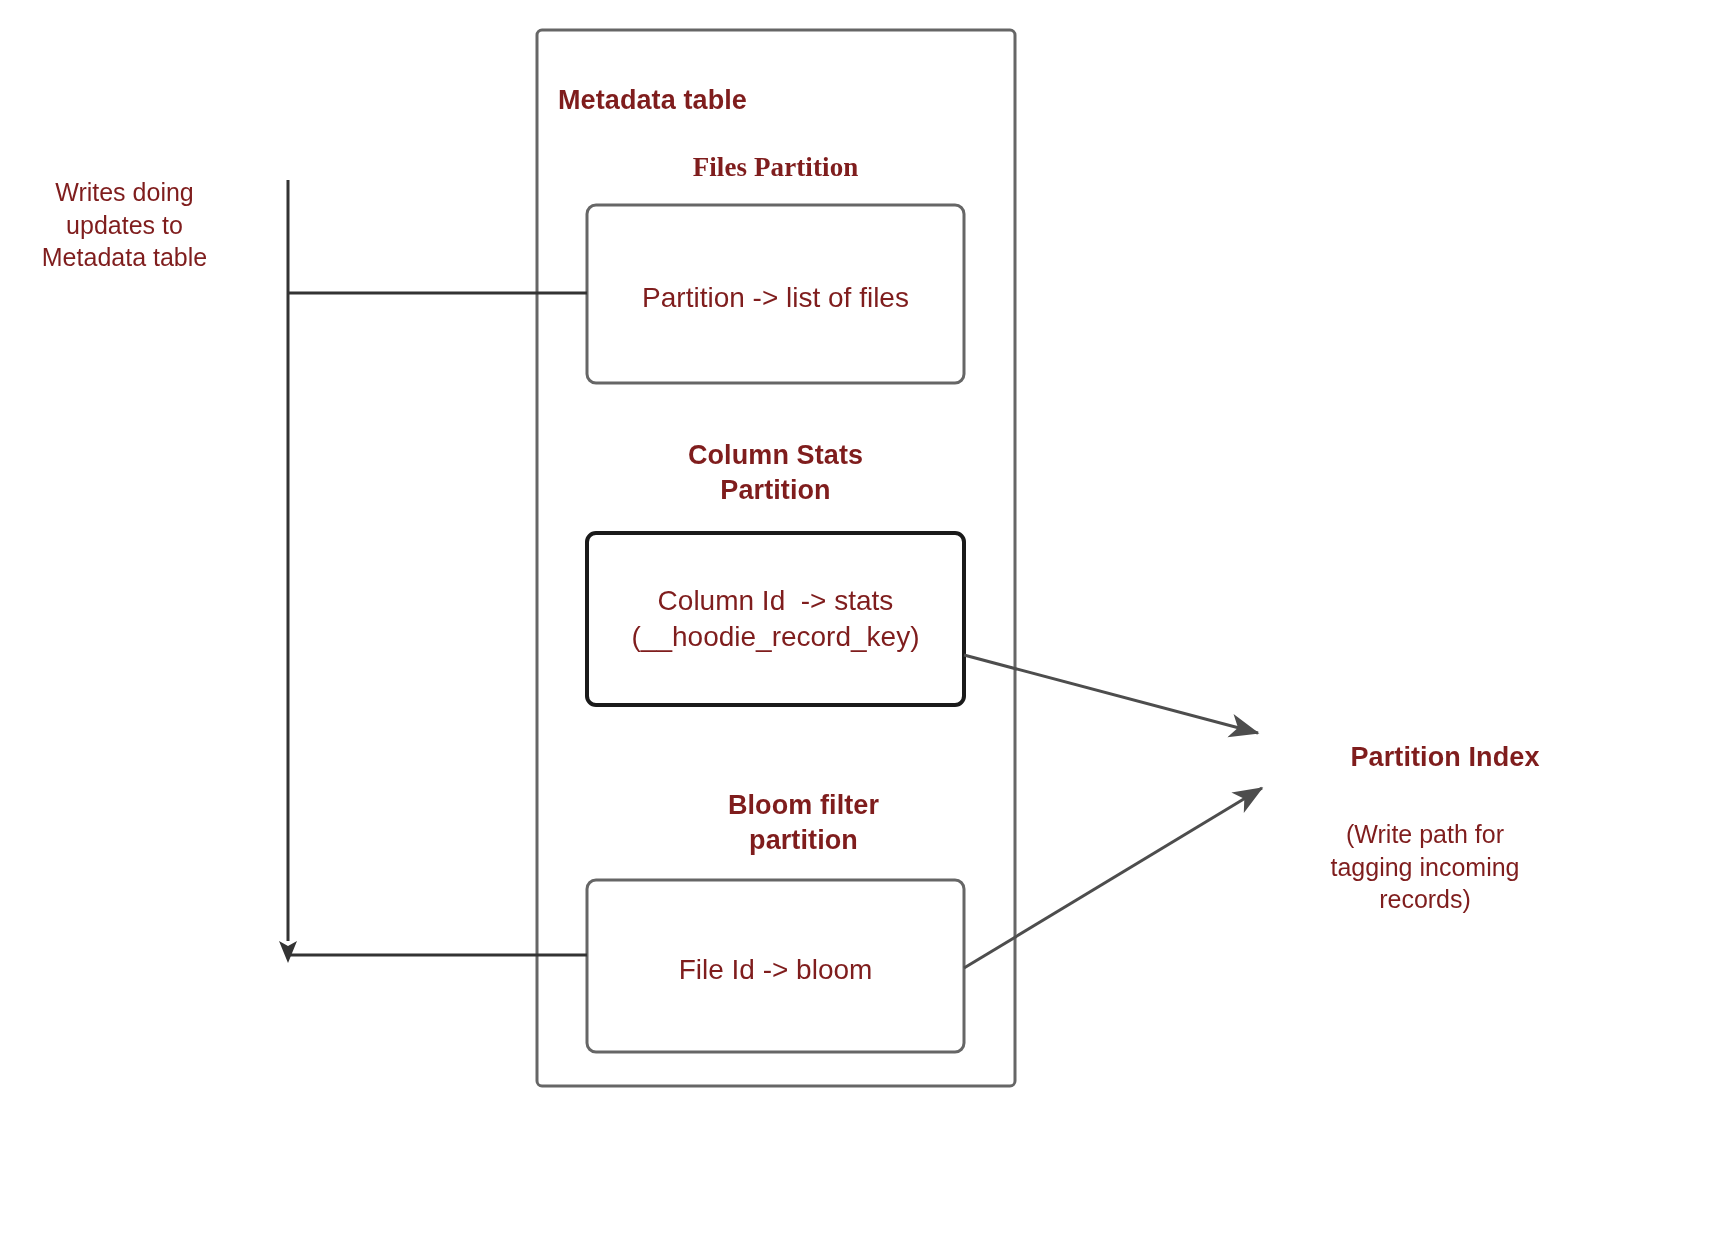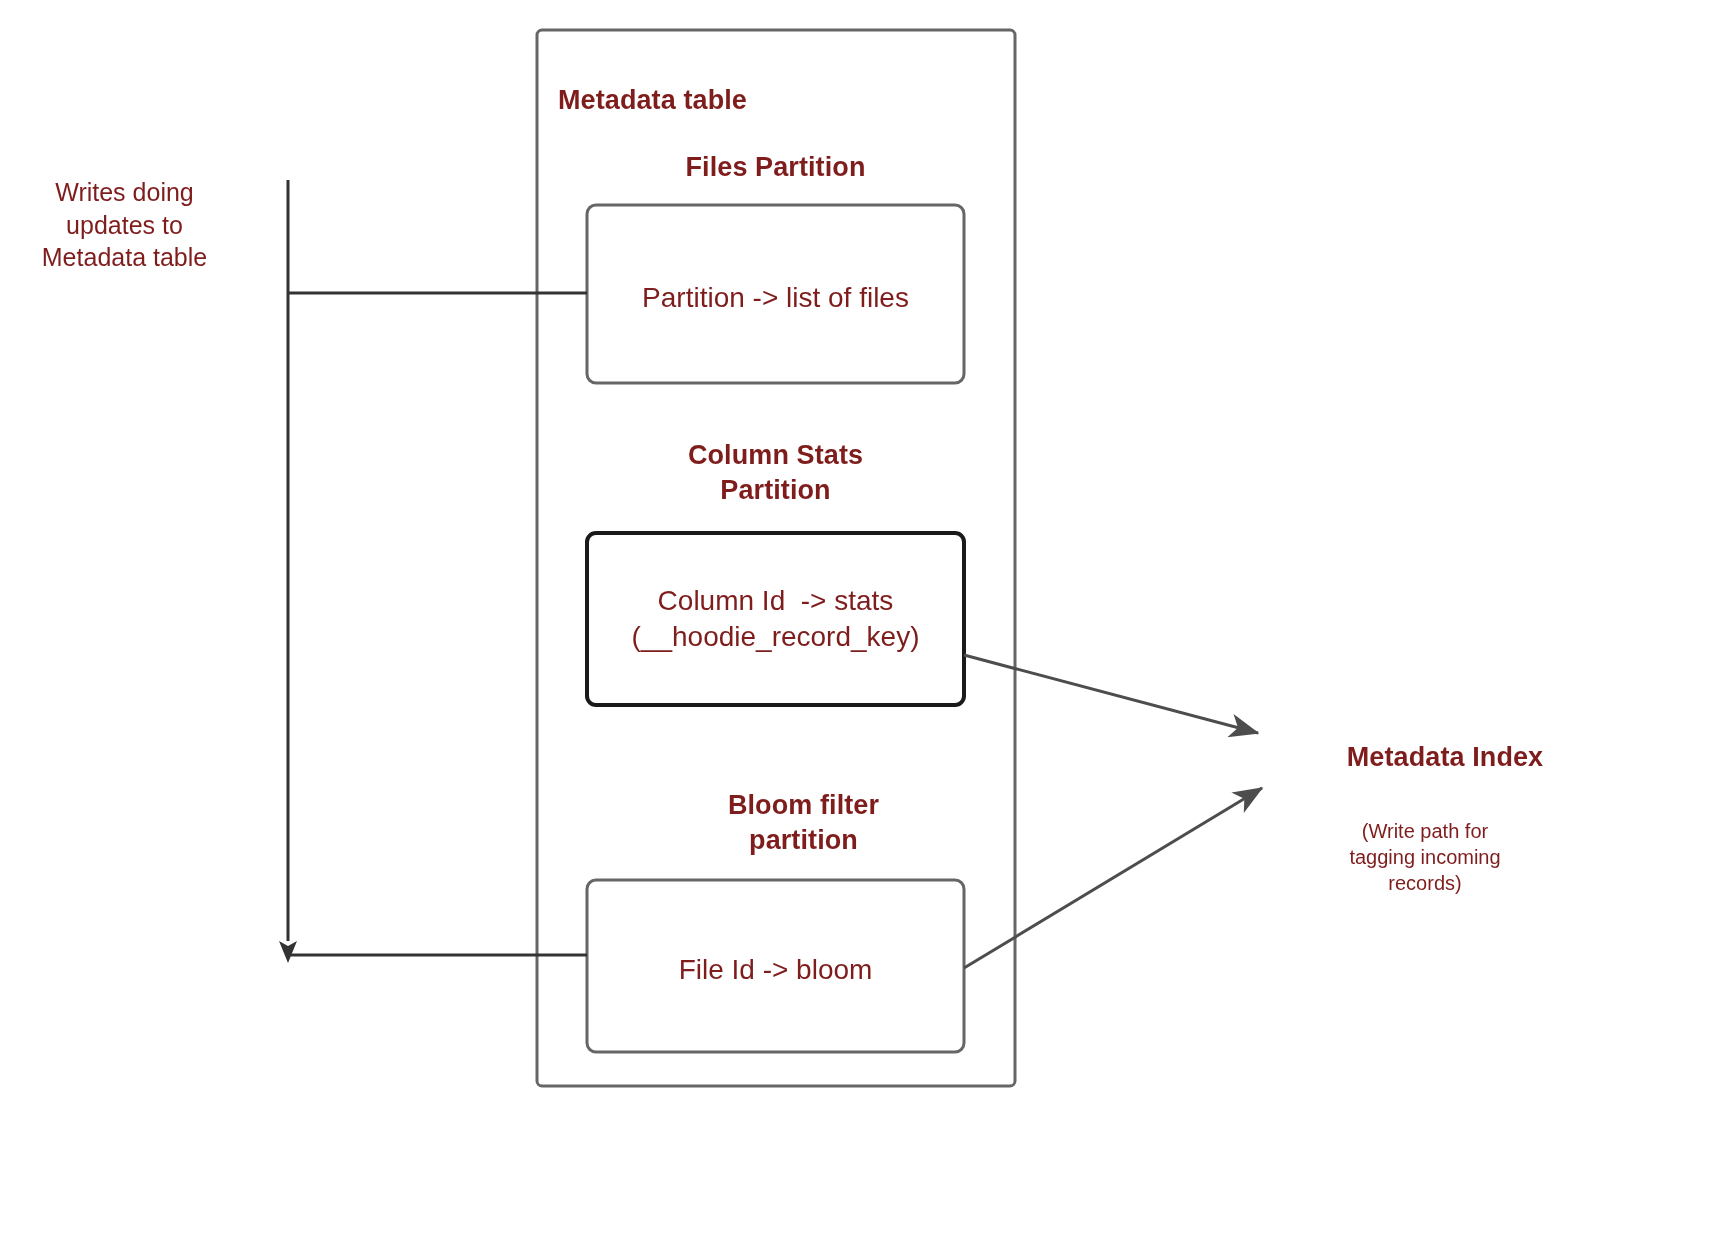--- a/index.html
+++ b/index.html
@@ -53,21 +53,21 @@
   .side-label {
     font-size: 25px;
     font-weight: normal;
   }
   .index-title {
     font-size: 27px;
     font-weight: bold;
     letter-spacing: 0.1px;
   }
   .index-sub {
-    font-size: 20px;
+    font-size: 25px;
     font-weight: normal;
   }
 </style>
 </head>
 <body>
 
 <div id="canvas">
 
   <svg class="svg-layer" viewBox="0 0 1718 1244" xmlns="http://www.w3.org/2000/svg">
     <defs>
@@ -95,34 +95,34 @@
 
     <path d="M964,968 L1262,788" fill="none" stroke="#4d4d4d" stroke-width="3" marker-end="url(#arrowGray)"></path>
   </svg>
 
   <div class="txt side-label" style="left:12px; top:176px; width:225px;">Writes doing
 updates to
 Metadata table</div>
 
   <div class="txt outer-title" style="left:558px; top:83px; width:400px;">Metadata table</div>
 
-  <div class="txt partition-title" style="left:587px; top:150px; width:377px;">Files Partition</div>
+  <div class="txt partition-title" style="left:587px; top:150px; width:377px;font-family:Liberation Serif, serif;">Files Partition</div>
 
   <div class="txt box-label" style="left:597px; top:280px; width:357px;">Partition -&gt; list of files</div>
 
   <div class="txt partition-title" style="left:587px; top:438px; width:377px;">Column Stats
 Partition</div>
 
   <div class="txt box-label" style="left:597px; top:583px; width:357px;">Column Id  -&gt; stats
 (__hoodie_record_key)</div>
 
   <div class="txt partition-title" style="left:615px; top:788px; width:377px;">Bloom filter
 partition</div>
 
   <div class="txt box-label" style="left:597px; top:952px; width:357px;">File Id -&gt; bloom</div>
 
-  <div class="txt index-title" style="left:1295px; top:740px; width:300px;">Metadata Index</div>
+  <div class="txt index-title" style="left:1295px; top:740px; width:300px;">Partition Index</div>
 
   <div class="txt index-sub" style="left:1300px; top:818px; width:250px;">(Write path for
 tagging incoming
 records)</div>
 
 </div>
 
 </body></html>

